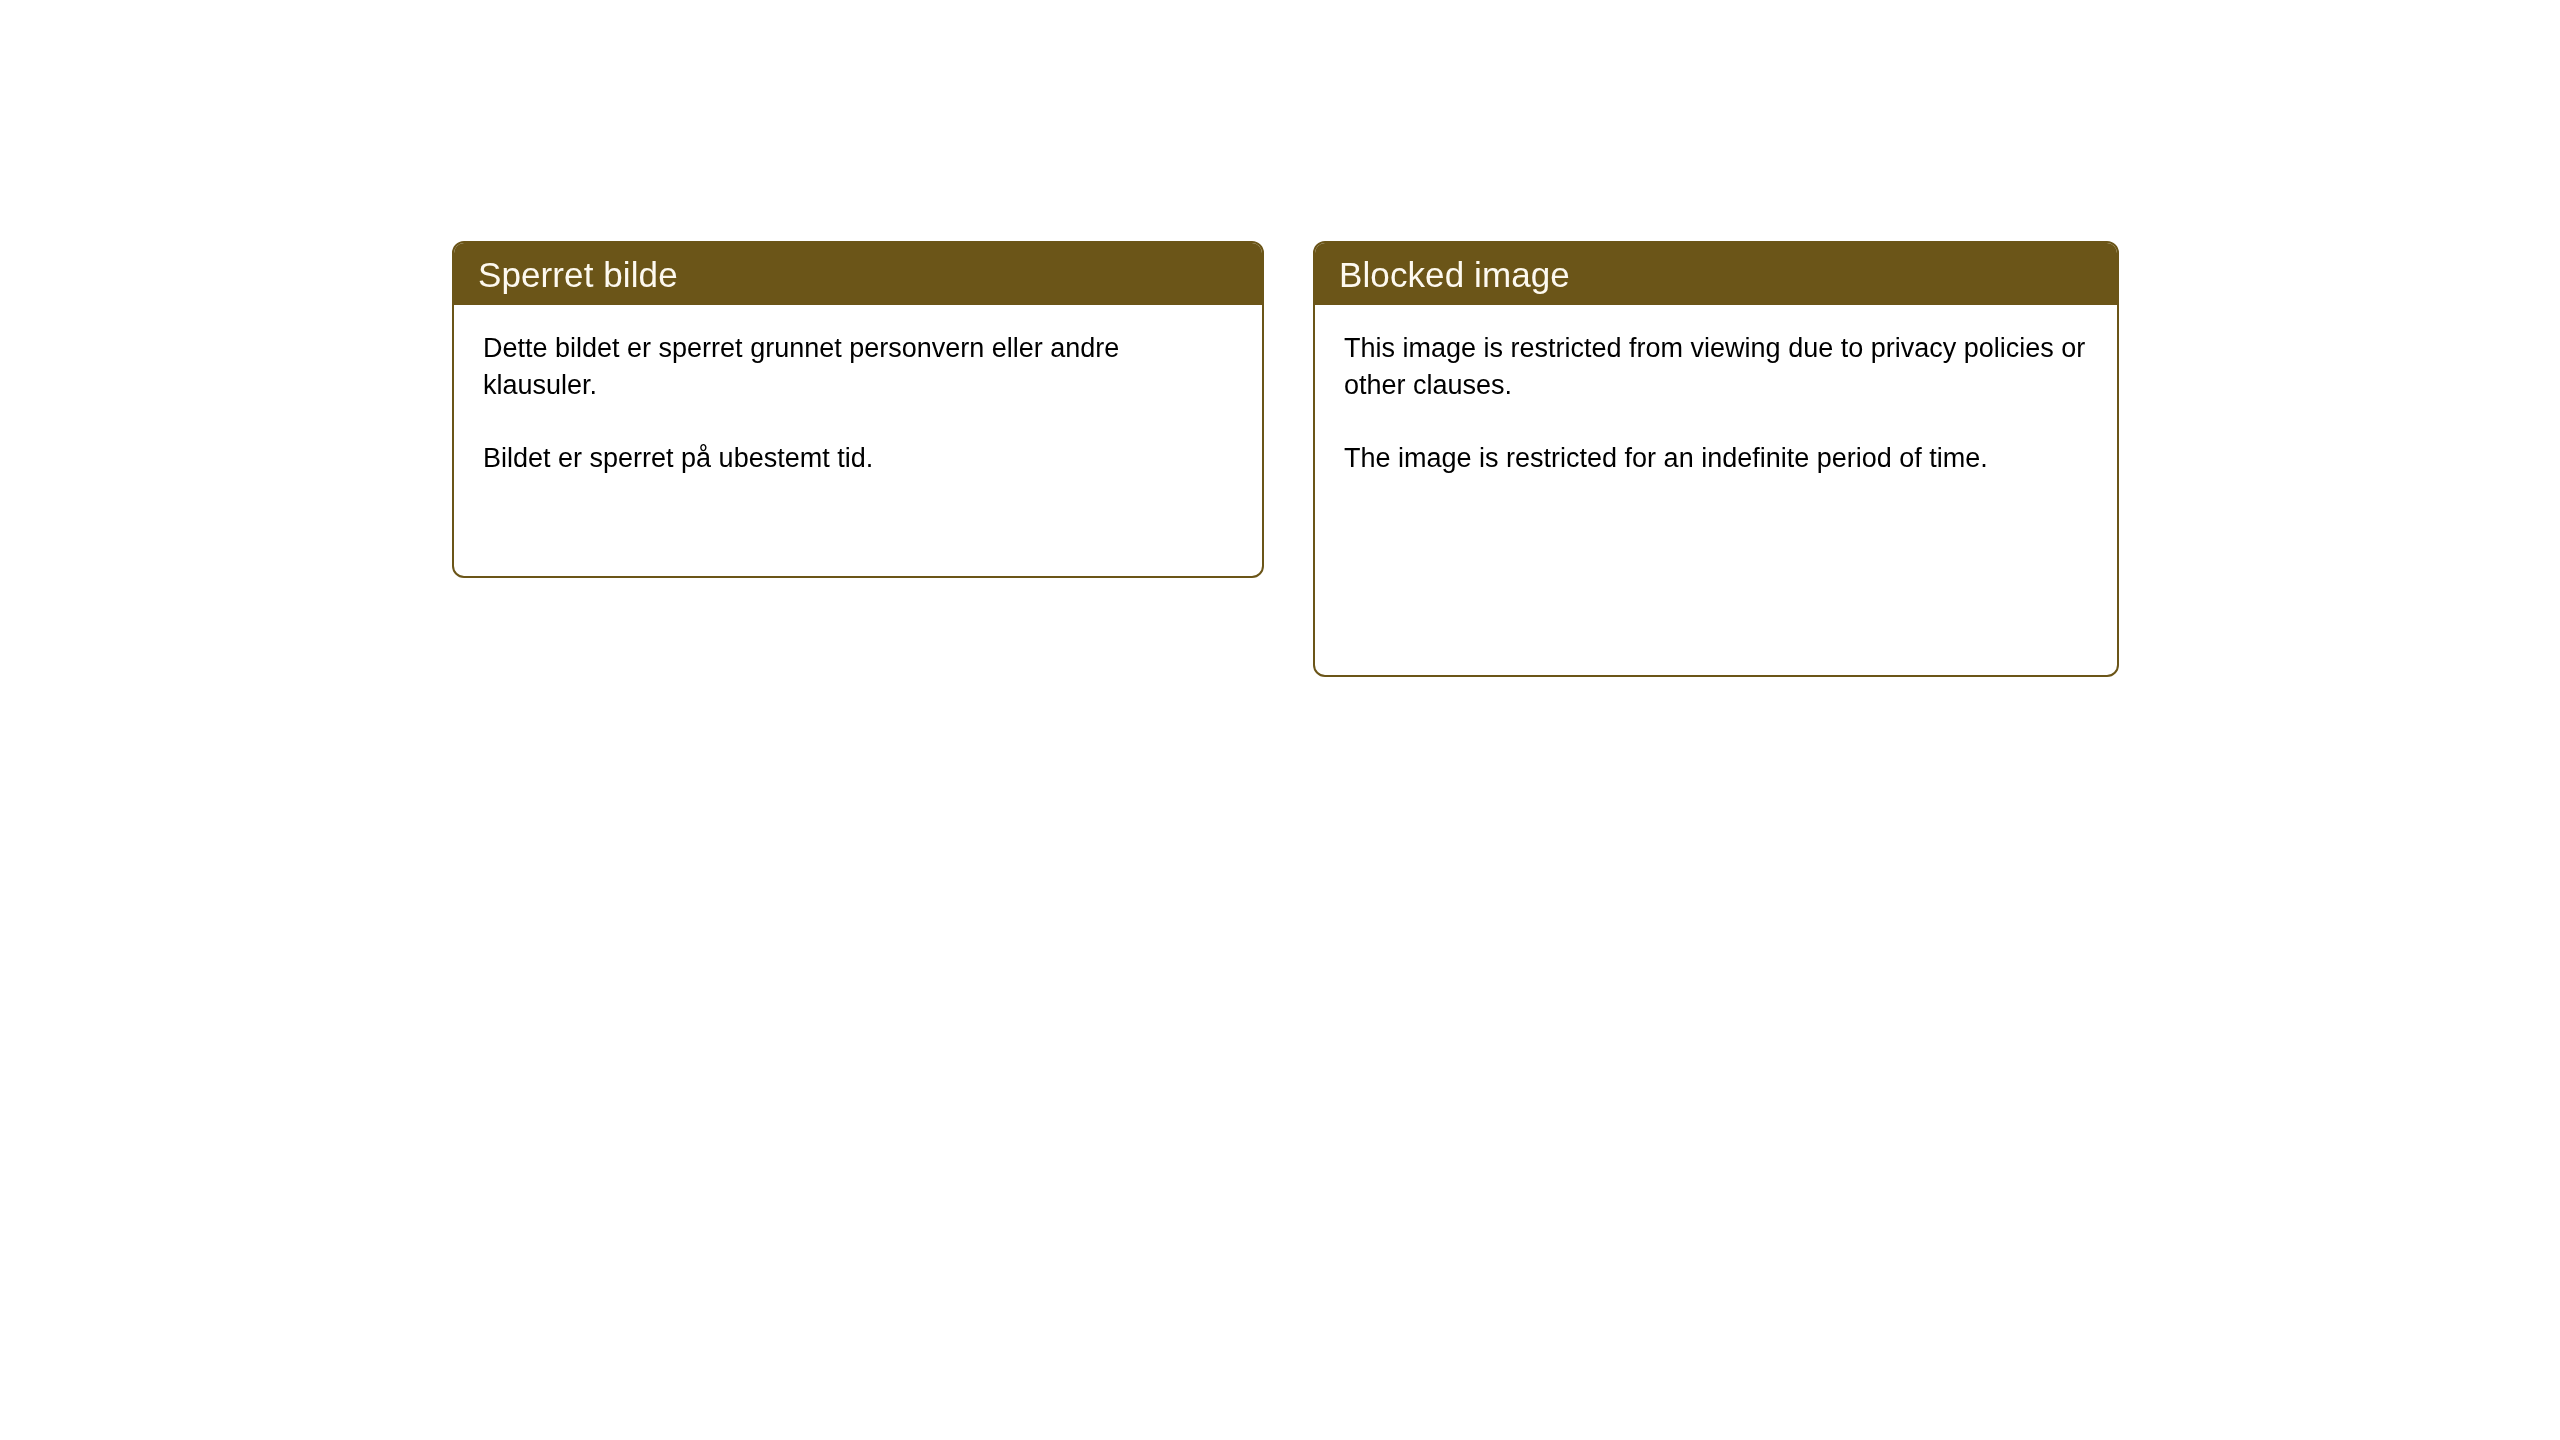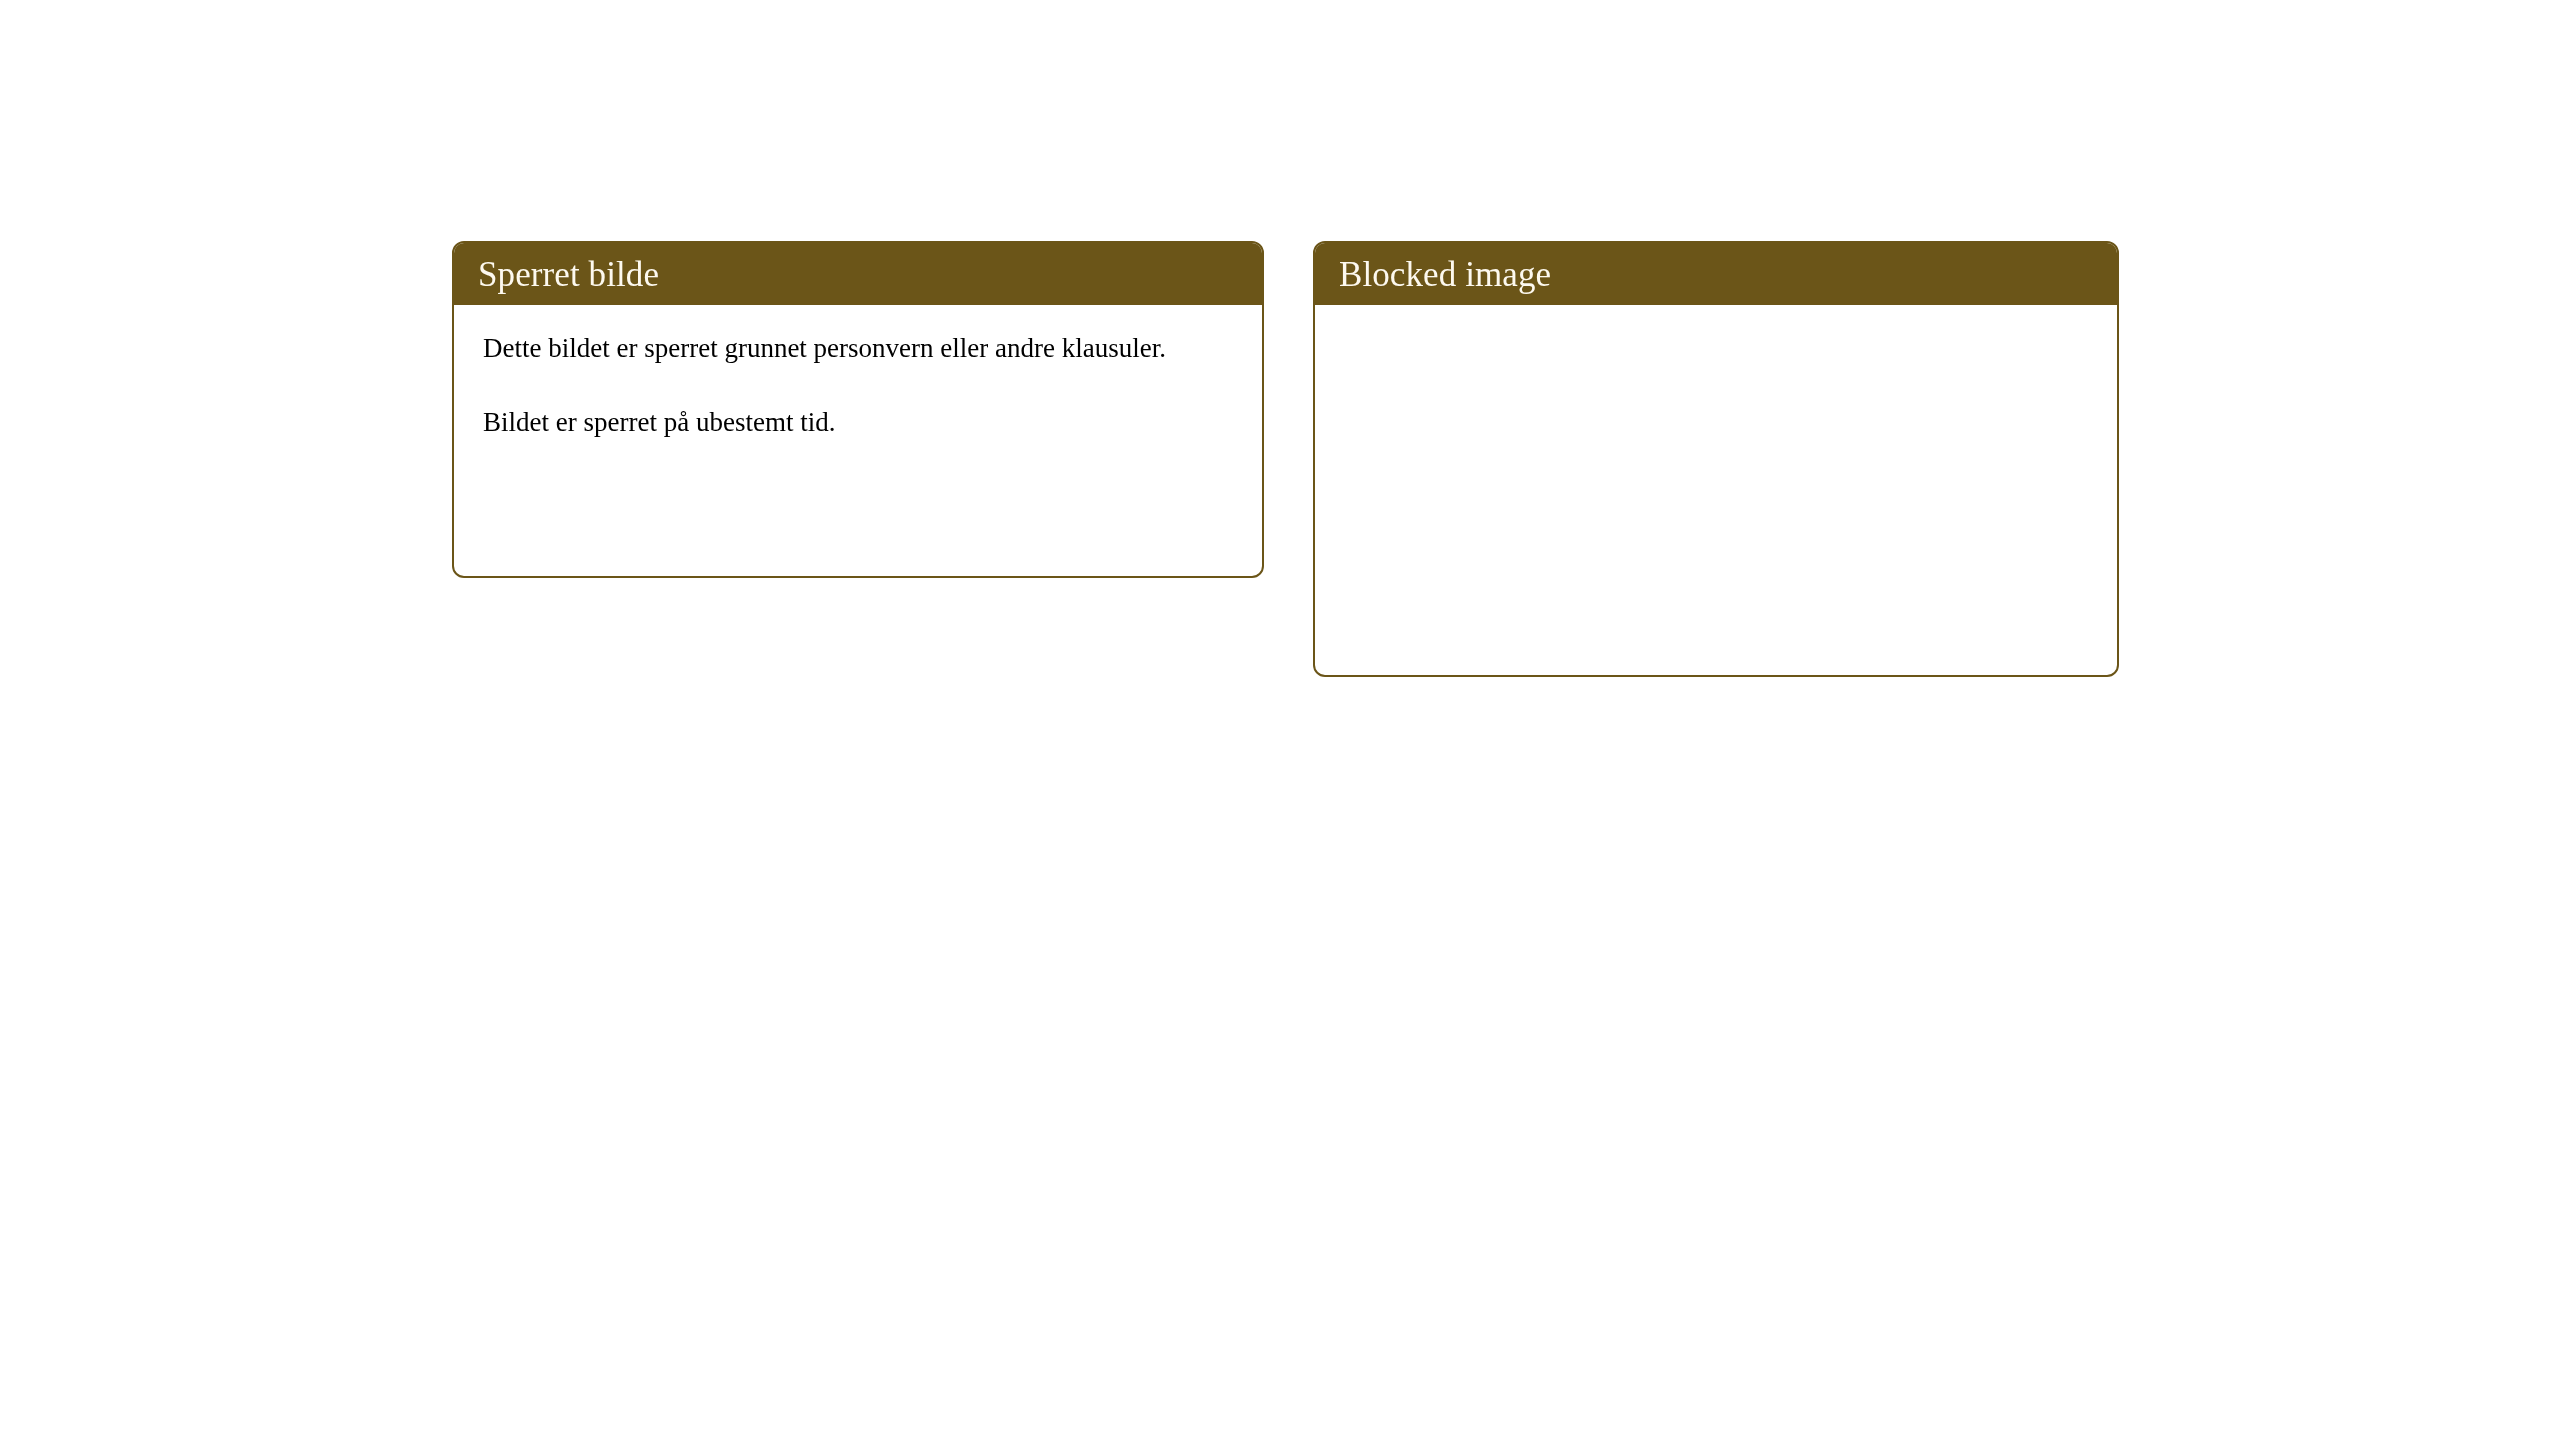--- a/index.html
+++ b/index.html
@@ -13,21 +13,20 @@
     background: #ffffff;
     font-family: "Liberation Sans", sans-serif;
     overflow: hidden;
   }
 
   #stage {
     position: relative;
     width: 2560px;
     height: 1440px;
     background: #ffffff;
-    font-family: Liberation Serif, serif;
   }
 
   .notice-panel {
     position: absolute;
     box-sizing: border-box;
     background: #ffffff;
     border: 2px solid #6b5518;
     border-radius: 12px;
     overflow: hidden;
   }
@@ -90,15 +89,19 @@
     <div class="panel-body">
       <p class="body-paragraph">Dette bildet er sperret grunnet personvern eller andre klausuler.</p>
       <p class="body-paragraph">Bildet er sperret på ubestemt tid.</p>
     </div>
   </section>
 
   <section class="notice-panel panel-en">
     <div class="panel-header">
       <span class="panel-title">Blocked image</span>
     </div>
+    <div class="panel-body">
+      <p class="body-paragraph">This image is restricted from viewing due to privacy policies or other clauses.</p>
+      <p class="body-paragraph">The image is restricted for an indefinite period of time.</p>
+    </div>
   </section>
 
 </div>
 
 </body></html>

